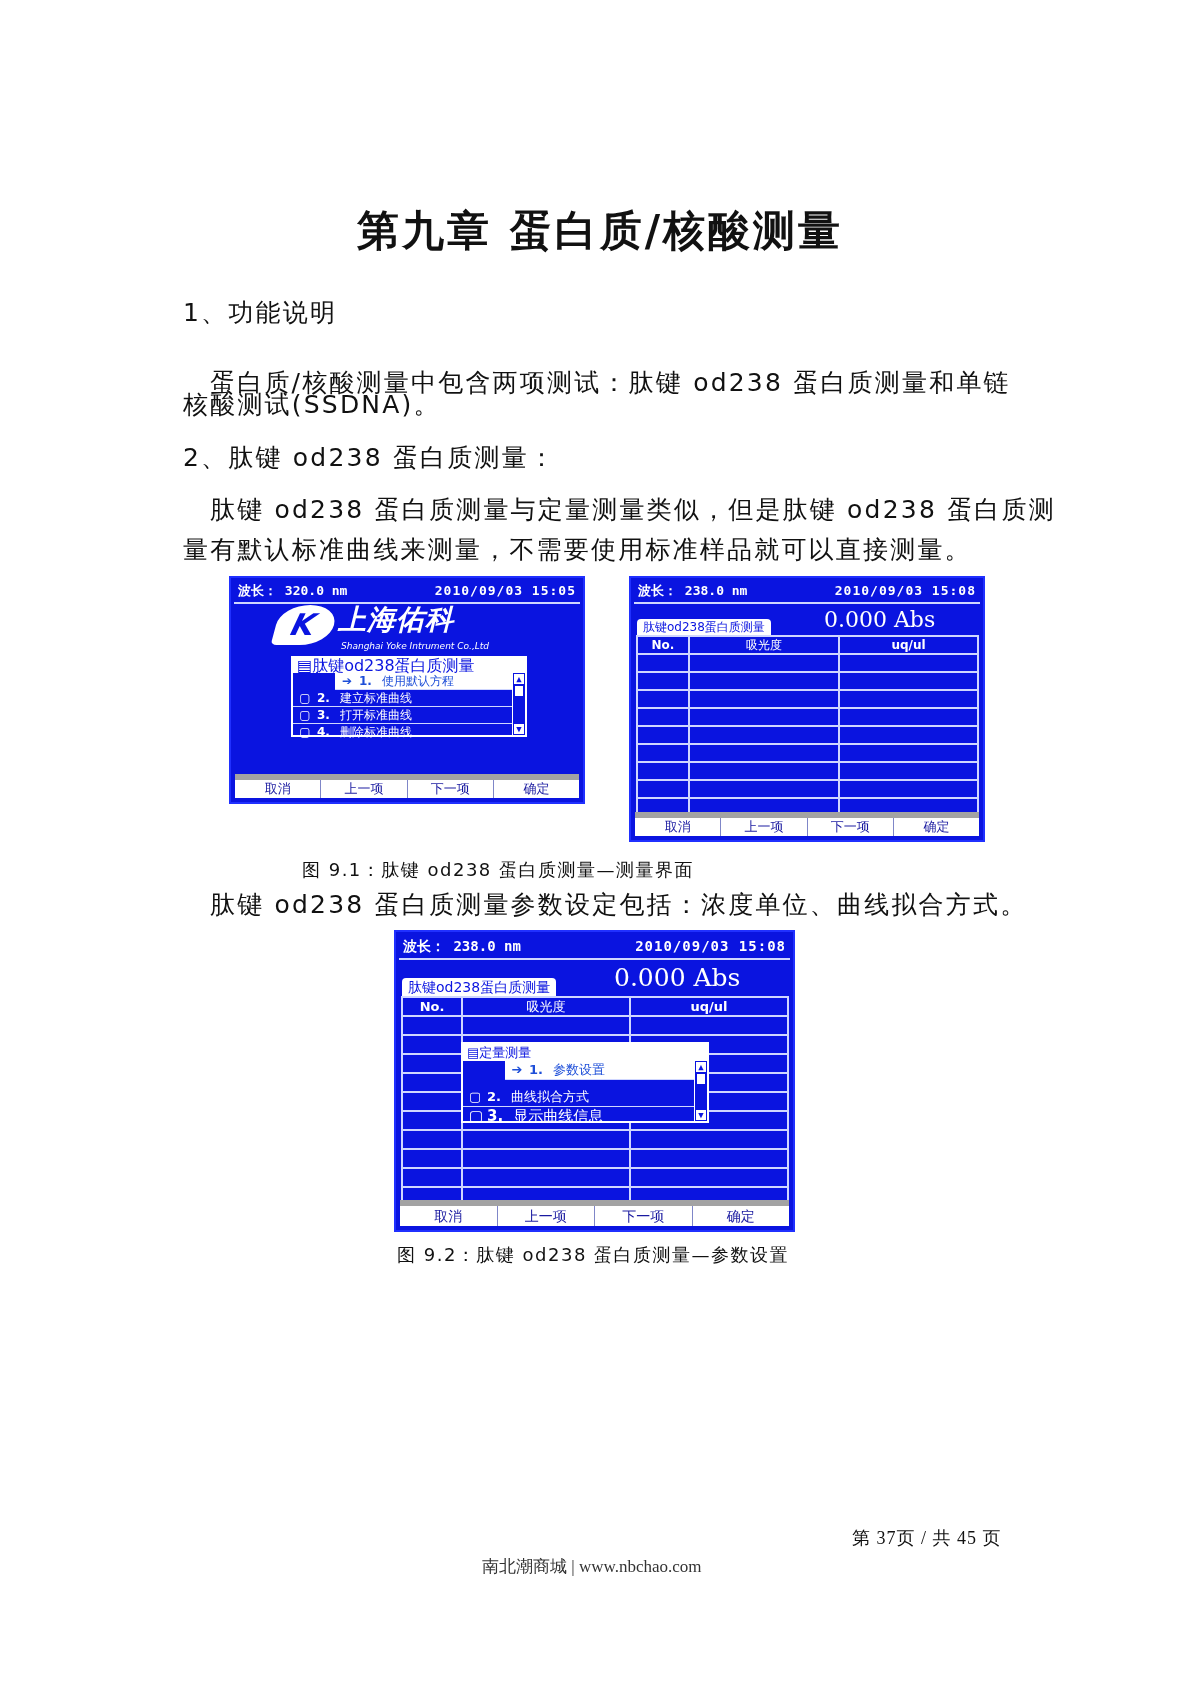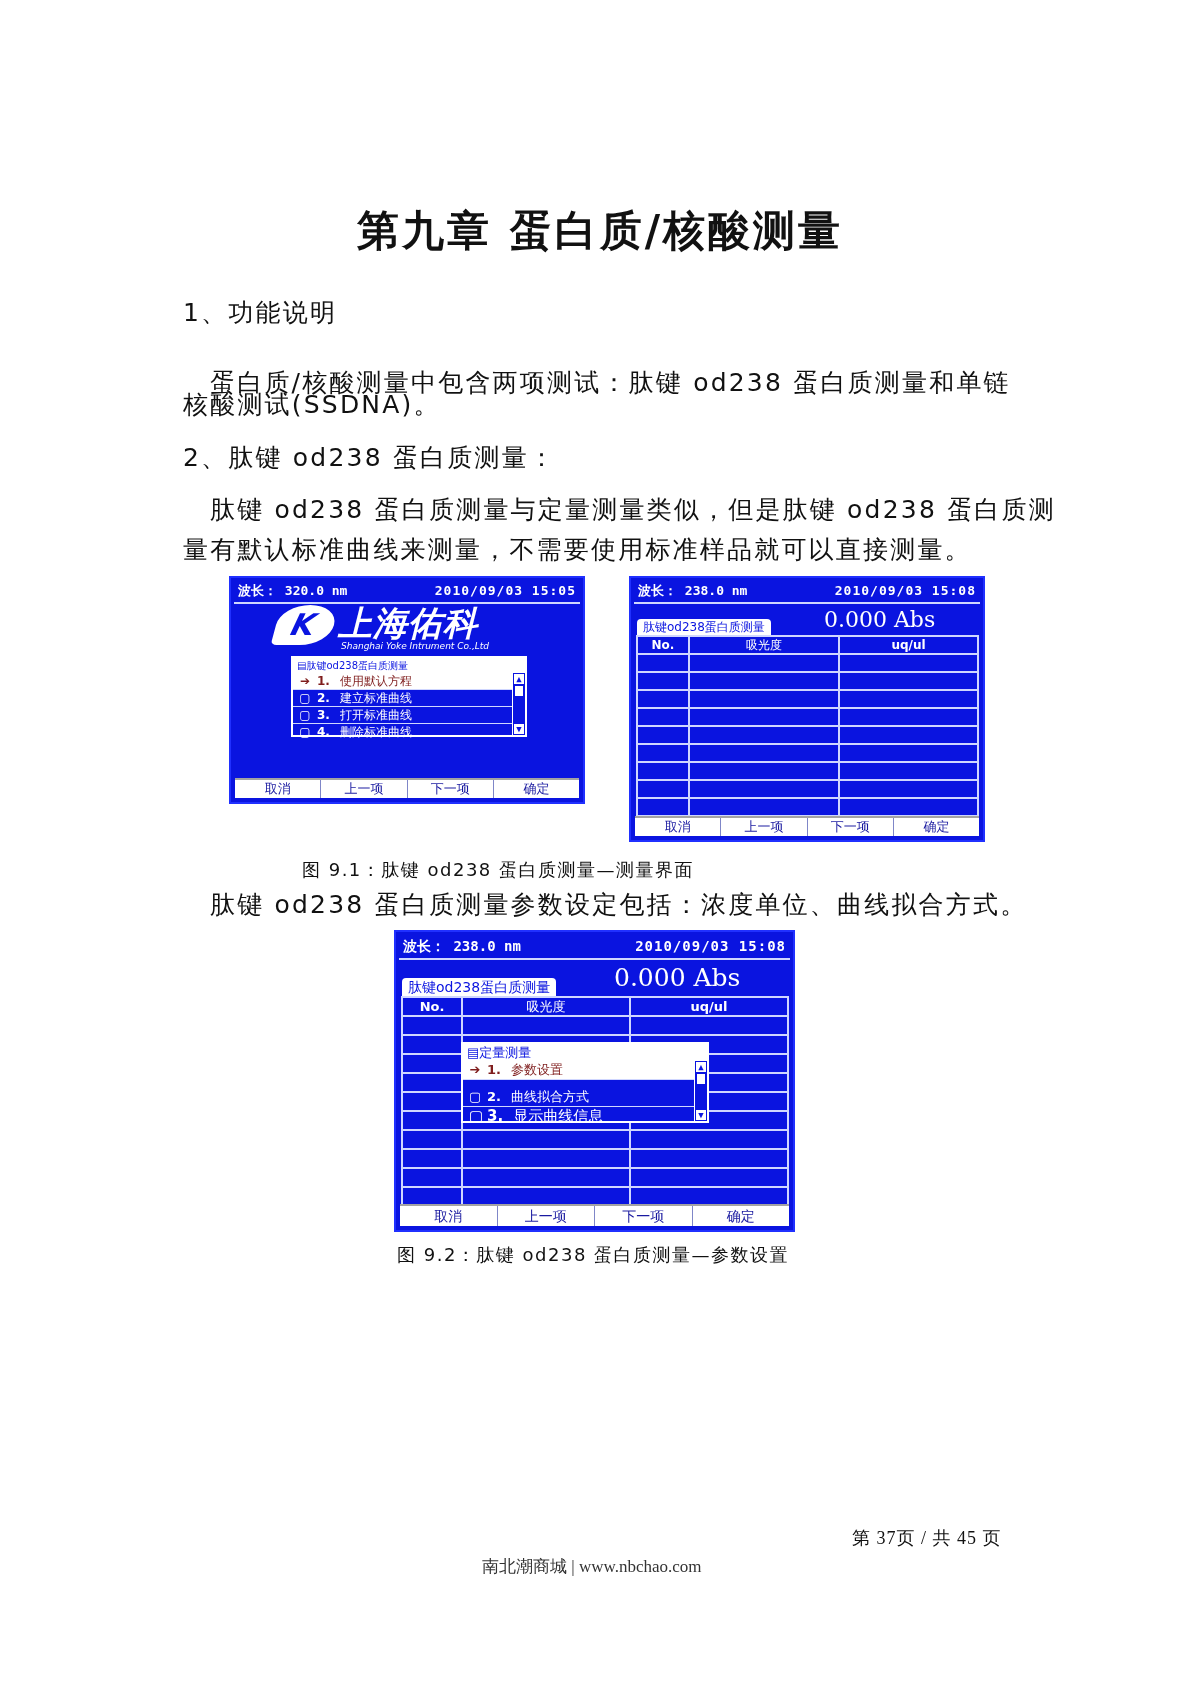--- a/index.html
+++ b/index.html
@@ -12,41 +12,41 @@
   .caption { font-size:18px; letter-spacing:1.5px; font-family:"DejaVu Sans", sans-serif; }
 
   
   .screen { background:#0a14e0; border:3px solid #0a14e0; box-sizing:border-box; outline:2px solid #2030ff;
             font-family:"DejaVu Sans Mono", monospace; color:#fff; overflow:hidden; }
   .topbar { position:absolute; left:0; right:0; top:0; height:21px; border-bottom:2px solid #cfd6ff;
             font-size:13px; font-weight:bold; line-height:20px; padding:0 4px; }
   .topbar .wl { float:left; }
   .topbar .dt { float:right; letter-spacing:1px; }
   .softkeys { position:absolute; left:1px; right:1px; bottom:1px; height:18px; background:#fff;
-              display:flex; border-top:2px solid #a3a3a3; }
+              display:flex; border-top:6px solid #a3a3a3; }
   .softkeys div { flex:1; color:#1a1aa0; font-size:13px; text-align:center; line-height:18px;
                   border-right:1px solid #7f86c8; font-family:"DejaVu Sans", sans-serif; }
   .softkeys div:last-child { border-right:none; }
 
   .logo { left:42px; top:22px; width:230px; height:48px; }
   .logo .k { position:absolute; left:0; top:2px; width:58px; height:40px; background:#fff;
              border-radius:50% 50% 50% 10%; transform:skewX(-15deg); }
   .logo .k span { position:absolute; left:16px; top:2px; color:#0a14e0; font-size:30px; font-weight:bold;
                   font-family:"DejaVu Sans", sans-serif; font-style:italic; }
-  .logo .cn { position:absolute; left:62px; top:-2px; font-size:34px; font-weight:bold; font-style:italic;
+  .logo .cn { position:absolute; left:62px; top:-2px; font-size:28px; font-weight:bold; font-style:italic;
               font-family:"DejaVu Sans", sans-serif; letter-spacing:1px; }
   .logo .en { position:absolute; left:65px; top:38px; font-size:9px; font-style:italic;
               font-family:"DejaVu Sans", sans-serif; white-space:nowrap; }
 
   .menu { position:absolute; background:#0a14e0; border:2px solid #fff; }
-  .menu .head { background:#fff; color:#0a14e0; font-size:10px; height:15px; line-height:15px; padding-left:4px;
+  .menu .head { background:#fff; color:#0a14e0; font-size:16px; height:15px; line-height:15px; padding-left:4px;
                 font-family:"DejaVu Sans", sans-serif; }
   .menu .item { height:16px; line-height:16px; font-size:12px; border-bottom:1px solid #cfd6ff;
                 margin-right:13px; padding-left:6px; font-family:"DejaVu Sans", sans-serif; white-space:nowrap; }
-  .menu .item.sel { background:#fff; color:#7f1d1d; }
+  .menu .item.sel { background:#fff; color:#1d4ed8;margin-left:42px; }
   .menu .item .ic { display:inline-block; width:12px; text-align:center; margin-right:6px; }
   .menu .item .num { font-weight:bold; margin-right:10px; }
   .menu .sbar { position:absolute; right:0; top:15px; bottom:0; width:12px; background:#0a14e0;
                 border-left:1px solid #fff; }
   .menu .sbar .up, .menu .sbar .dn { position:absolute; left:1px; width:10px; height:10px; background:#fff;
                 color:#0a14e0; font-size:9px; line-height:10px; text-align:center; }
   .menu .sbar .up { top:1px; } .menu .sbar .dn { bottom:1px; }
   .menu .sbar .thumb { position:absolute; left:2px; top:13px; width:8px; height:10px; background:#fff; }
 
   .tab { position:absolute; background:#fff; color:#0a14e0; font-size:12px; padding:0 6px; height:16px; line-height:16px;

